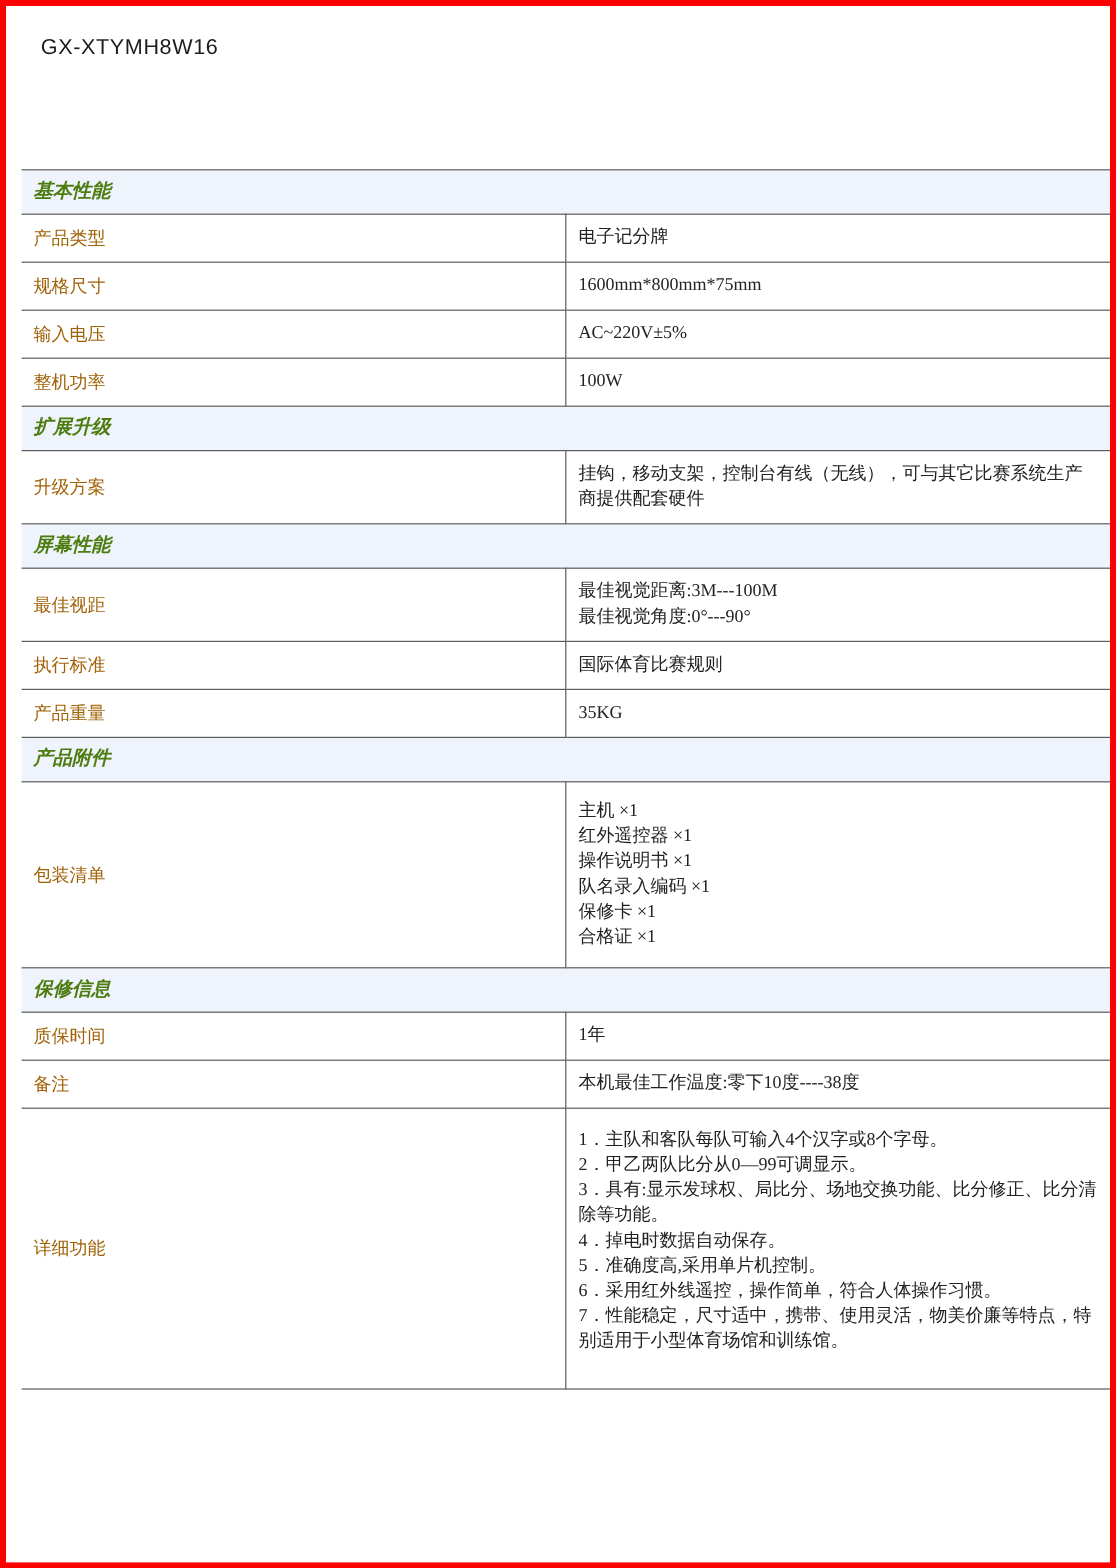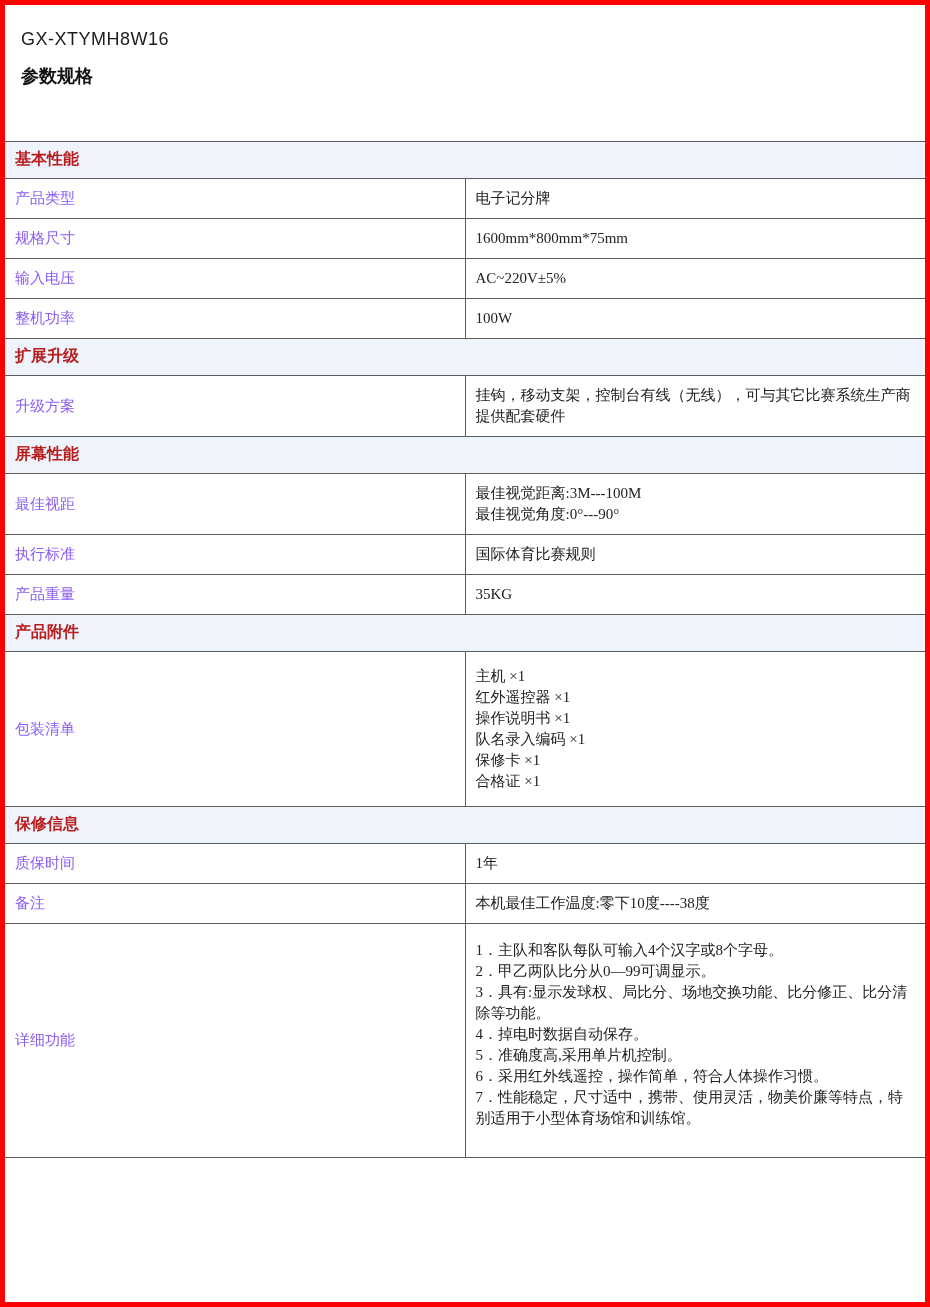--- a/index.html
+++ b/index.html
@@ -12,20 +12,21 @@
   html,body{background:#ffffff;}
   .page{
     width:930px;
     height:1307px;
     border:5px solid var(--red);
     background:#ffffff;
     position:relative;
     font-family:"Liberation Sans", sans-serif;
     color:var(--text);
     overflow:hidden;
+    padding-left:13px;
   }
   .title-block{
     padding:24px 0 0 16px;
     height:136px;
   }
   .model-code{
     font-size:18px;
     color:#1d1d1d;
     letter-spacing:0.5px;
   }
@@ -42,28 +43,29 @@
   }
   table.spec-table td{
     border-top:1px solid var(--tbl-border);
     border-bottom:1px solid var(--tbl-border);
     vertical-align:middle;
   }
   td.section-header{
     background:var(--section-bg);
     font-weight:bold;
     font-size:16px;
-    color:#b91c1c;
+    color:#4d7c0f;
     padding:7px 10px 8px 10px;
+    font-style:italic;
   }
   td.label-cell{
     width:113px;
     padding:10px 6px 10px 10px;
     font-size:15px;
-    color:#8b5cf6;
+    color:#a16207;
     border-right:1px solid var(--tbl-border);
   }
   td.value-cell{
     padding:9px 10px;
     font-size:15px;
     font-family:"Liberation Serif", serif;
     color:#222222;
     margin-top:21px;
   }
   .value-line{
@@ -80,21 +82,20 @@
   td.section-header{border-left:none;border-right:none;}
   td.label-cell{border-left:none;}
   td.value-cell{border-right:none;}
 </style>
 </head>
 <body>
 
 <div class="page">
   <div class="title-block">
     <div class="model-code">GX-XTYMH8W16</div>
-    <div class="spec-title">参数规格</div>
   </div>
 
   <table class="spec-table">
     <tbody>
         <tr>
           <td colspan="2" class="section-header">基本性能</td>
         </tr>
         <tr>
           <td class="label-cell">产品类型</td>
           <td class="value-cell">

